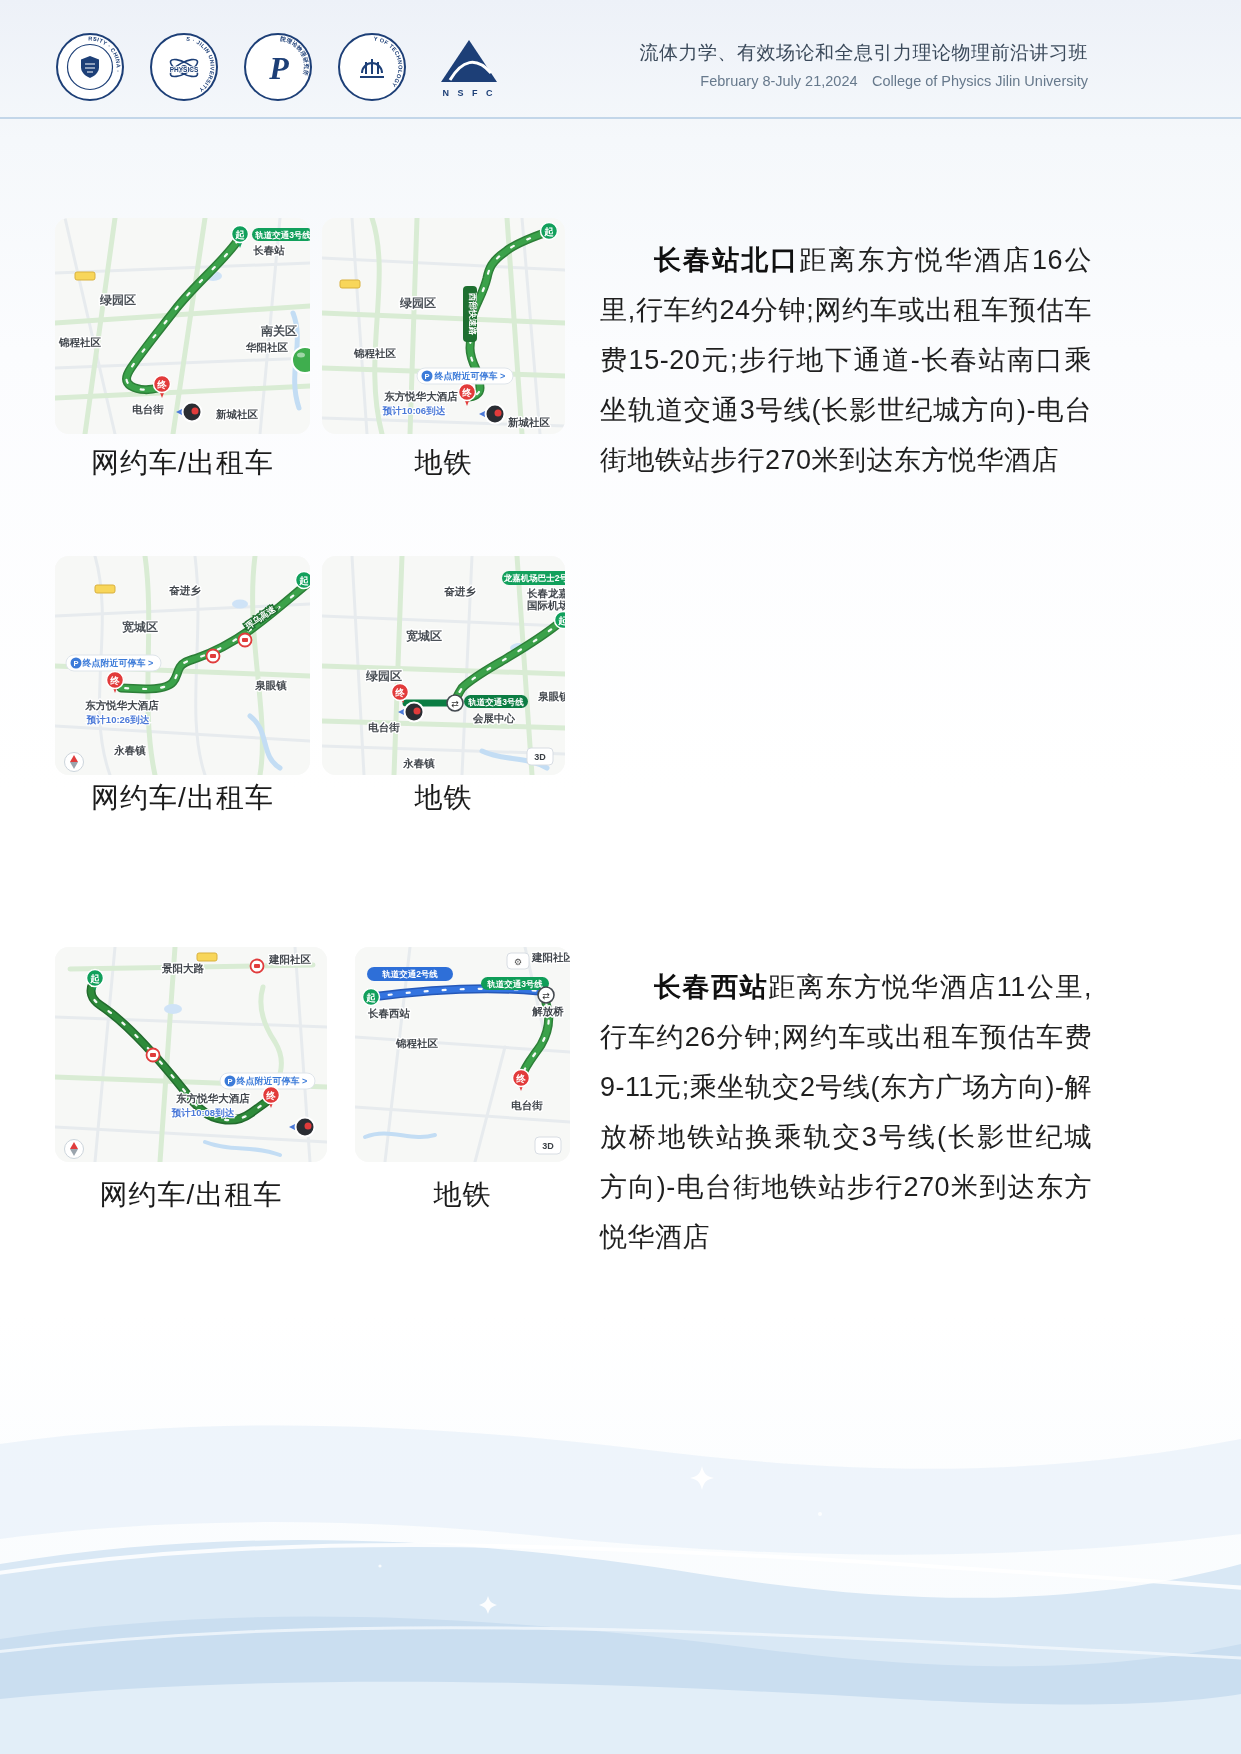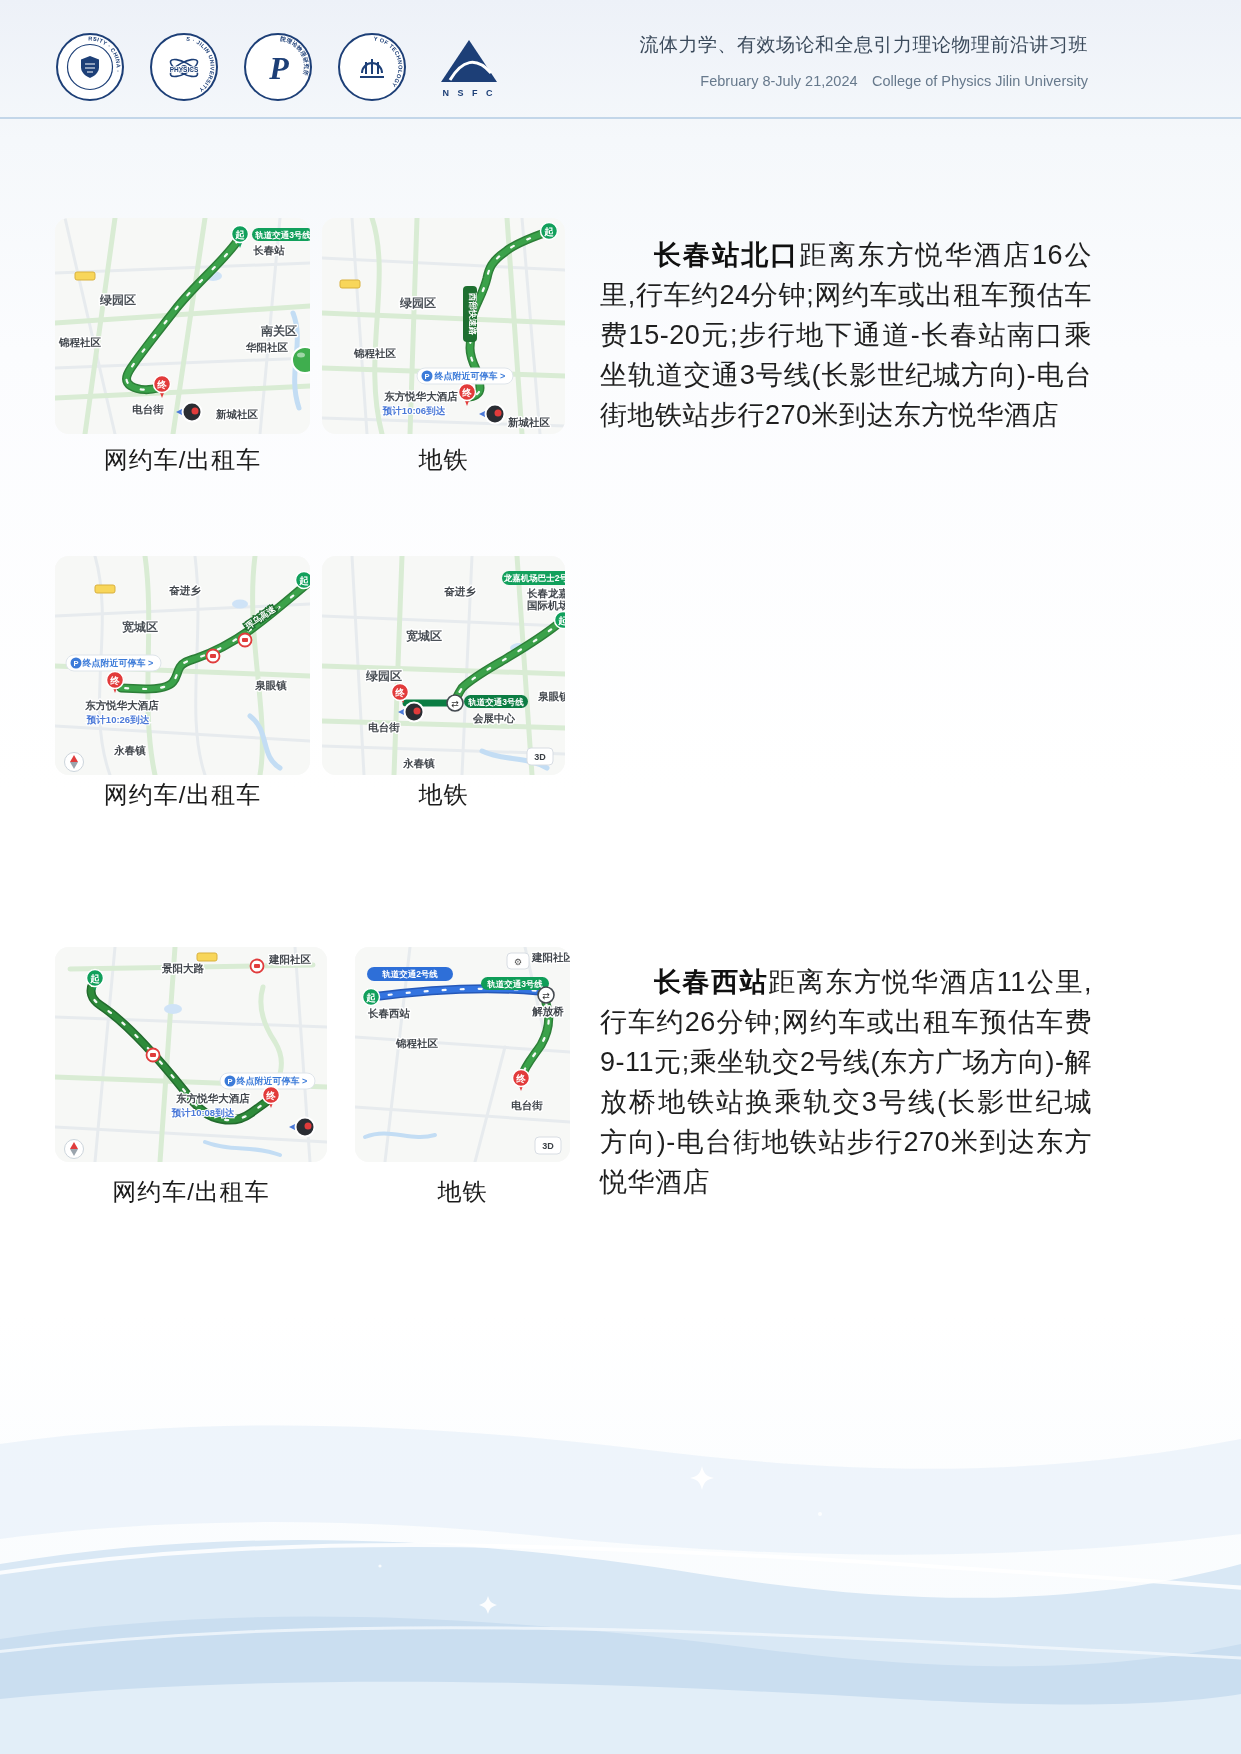--- a/index.html
+++ b/index.html
@@ -2,38 +2,38 @@
 <html><head>
 <meta charset="utf-8">
 <style>
   html,body{margin:0;padding:0;}
   body{font-family:"Liberation Sans","DejaVu Sans",sans-serif;background:#e9eef5;}
   .page{position:relative;width:1241px;height:1754px;margin:0 auto;overflow:hidden;
         background:linear-gradient(180deg,#edf1f8 0%,#f5f8fb 8%,#fbfcfe 20%,#ffffff 45%,#ffffff 75%,#f6fafd 100%);}
   
   .logos{position:absolute;left:55px;top:32px;display:flex;gap:24px;align-items:center;}
   .logo{width:70px;height:70px;}
-  .hdr-title{position:absolute;right:153px;top:32px;font-size:19px;color:#3b4a5b;letter-spacing:.5px;}
+  .hdr-title{position:absolute;right:153px;top:40px;font-size:19px;color:#3b4a5b;letter-spacing:.5px;}
   .hdr-sub{position:absolute;right:153px;top:72px;font-size:14.5px;color:#67798c;}
   .divider{position:absolute;left:0;top:117px;width:1241px;height:2px;background:#c3d6e9;}
   
   .map{position:absolute;border-radius:14px;overflow:hidden;background:#f7f8f6;}
   .m1{left:55px;top:218px;width:255px;height:216px;}
   .m2{left:322px;top:218px;width:243px;height:216px;}
   .m3{left:55px;top:556px;width:255px;height:219px;}
   .m4{left:322px;top:556px;width:243px;height:219px;}
   .m5{left:55px;top:947px;width:272px;height:215px;text-align:center;}
   .m6{left:355px;top:947px;width:215px;height:215px;}
   .map svg{display:block;width:100%;height:100%;}
-  .cap{position:absolute;font-size:24px;color:#1b1b1b;text-align:center;letter-spacing:1px;}
+  .cap{position:absolute;font-size:28px;color:#1b1b1b;text-align:center;letter-spacing:1px;}
   .cap1t{left:55px;top:444px;width:255px;} .cap1m{left:322px;top:444px;width:243px;}
   .cap2t{left:55px;top:779px;width:255px;} .cap2m{left:322px;top:779px;width:243px;}
   .cap3t{left:55px;top:1176px;width:272px;} .cap3m{left:355px;top:1176px;width:215px;}
   
-  .desc{position:absolute;width:492px;font-size:27px;line-height:40px;color:#1f1f1f;
+  .desc{position:absolute;width:492px;font-size:27px;line-height:50px;color:#1f1f1f;
         text-align:justify;text-indent:2em;letter-spacing:.5px;}
   .t1{left:600px;top:208px;} .t2{left:600px;top:547px;} .t3{left:600px;top:935px;}
   .desc b{color:#101010;}
   
   svg text{text-anchor:middle;font-family:"Liberation Sans","DejaVu Sans",sans-serif;}
   .ml{font-size:10.5px;font-weight:bold;fill:#41464c;stroke:#ffffff;stroke-width:2.8px;paint-order:stroke;stroke-linejoin:round;}
   .ml2{font-size:12px;font-weight:bold;fill:#4a5057;stroke:#ffffff;stroke-width:3px;paint-order:stroke;stroke-linejoin:round;}
   .eta{font-size:9.5px;fill:#4b79d8;stroke:#ffffff;stroke-width:2px;paint-order:stroke;font-weight:bold;}
   .ptext{font-size:9px;fill:#3c7bd9;font-weight:bold;}
   .pilltext{font-size:8.5px;fill:#ffffff;font-weight:bold;}

